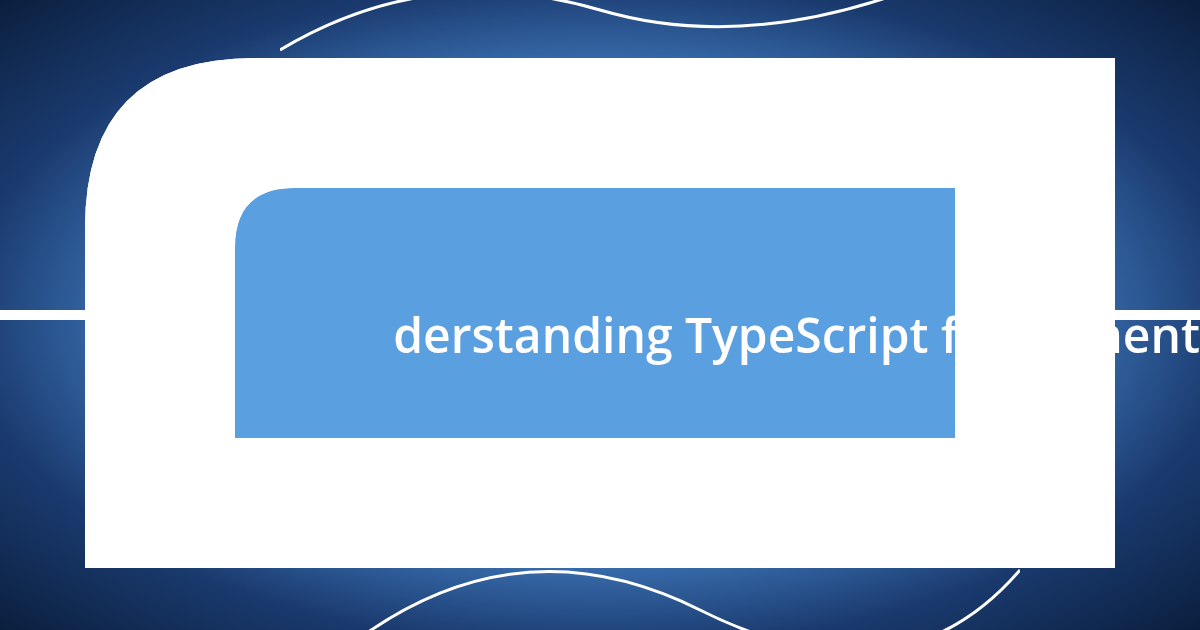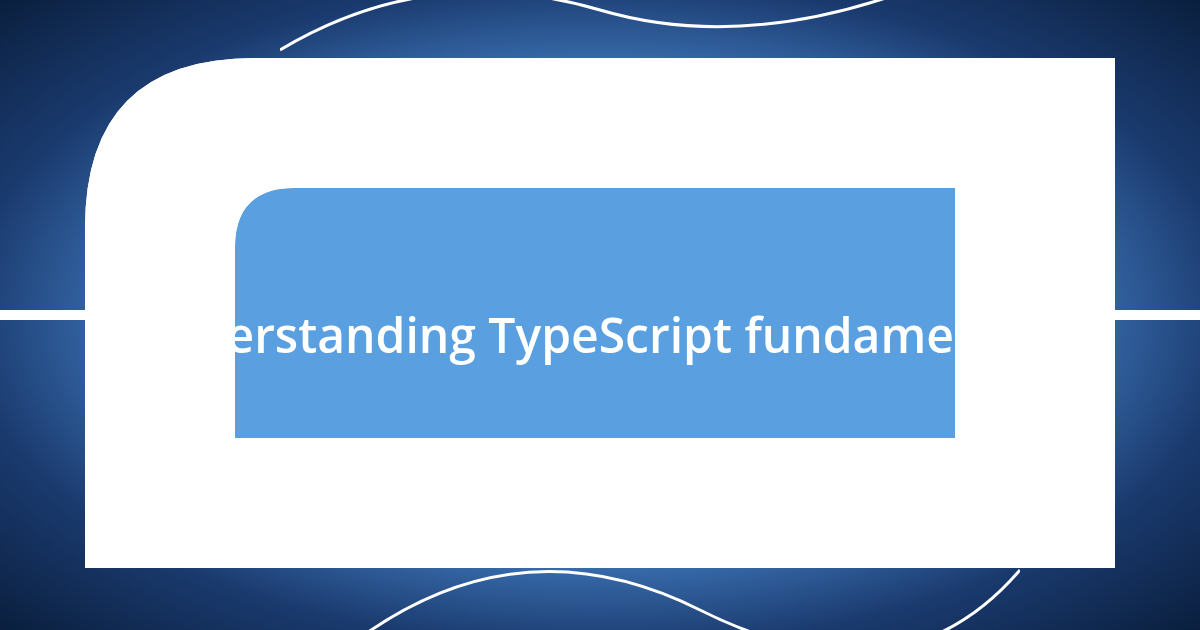--- a/index.html
+++ b/index.html
@@ -56,21 +56,21 @@
       left: 85px;
       width: 1030px;
       height: 510px;
     }
     
     .title-text {
       position: absolute;
       top: 302px;
       left: 0;
       width: 100%;
-      text-align: center;
+      text-align: right;
       font-size: 48px;
       font-weight: 600;
       color: #ffffff;
       z-index: 10;
       white-space: nowrap;
     }
   </style>
 </head>
 <body>
 

